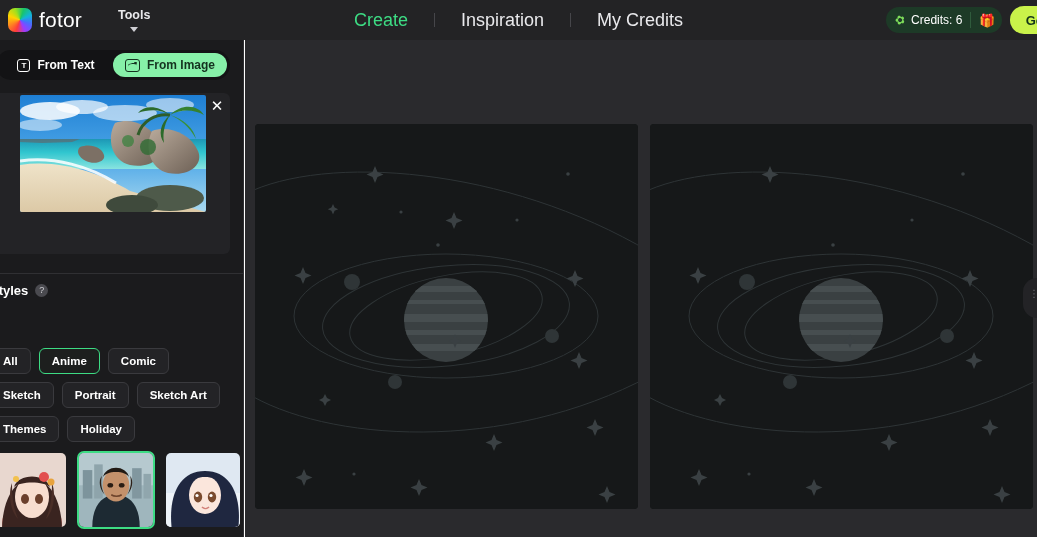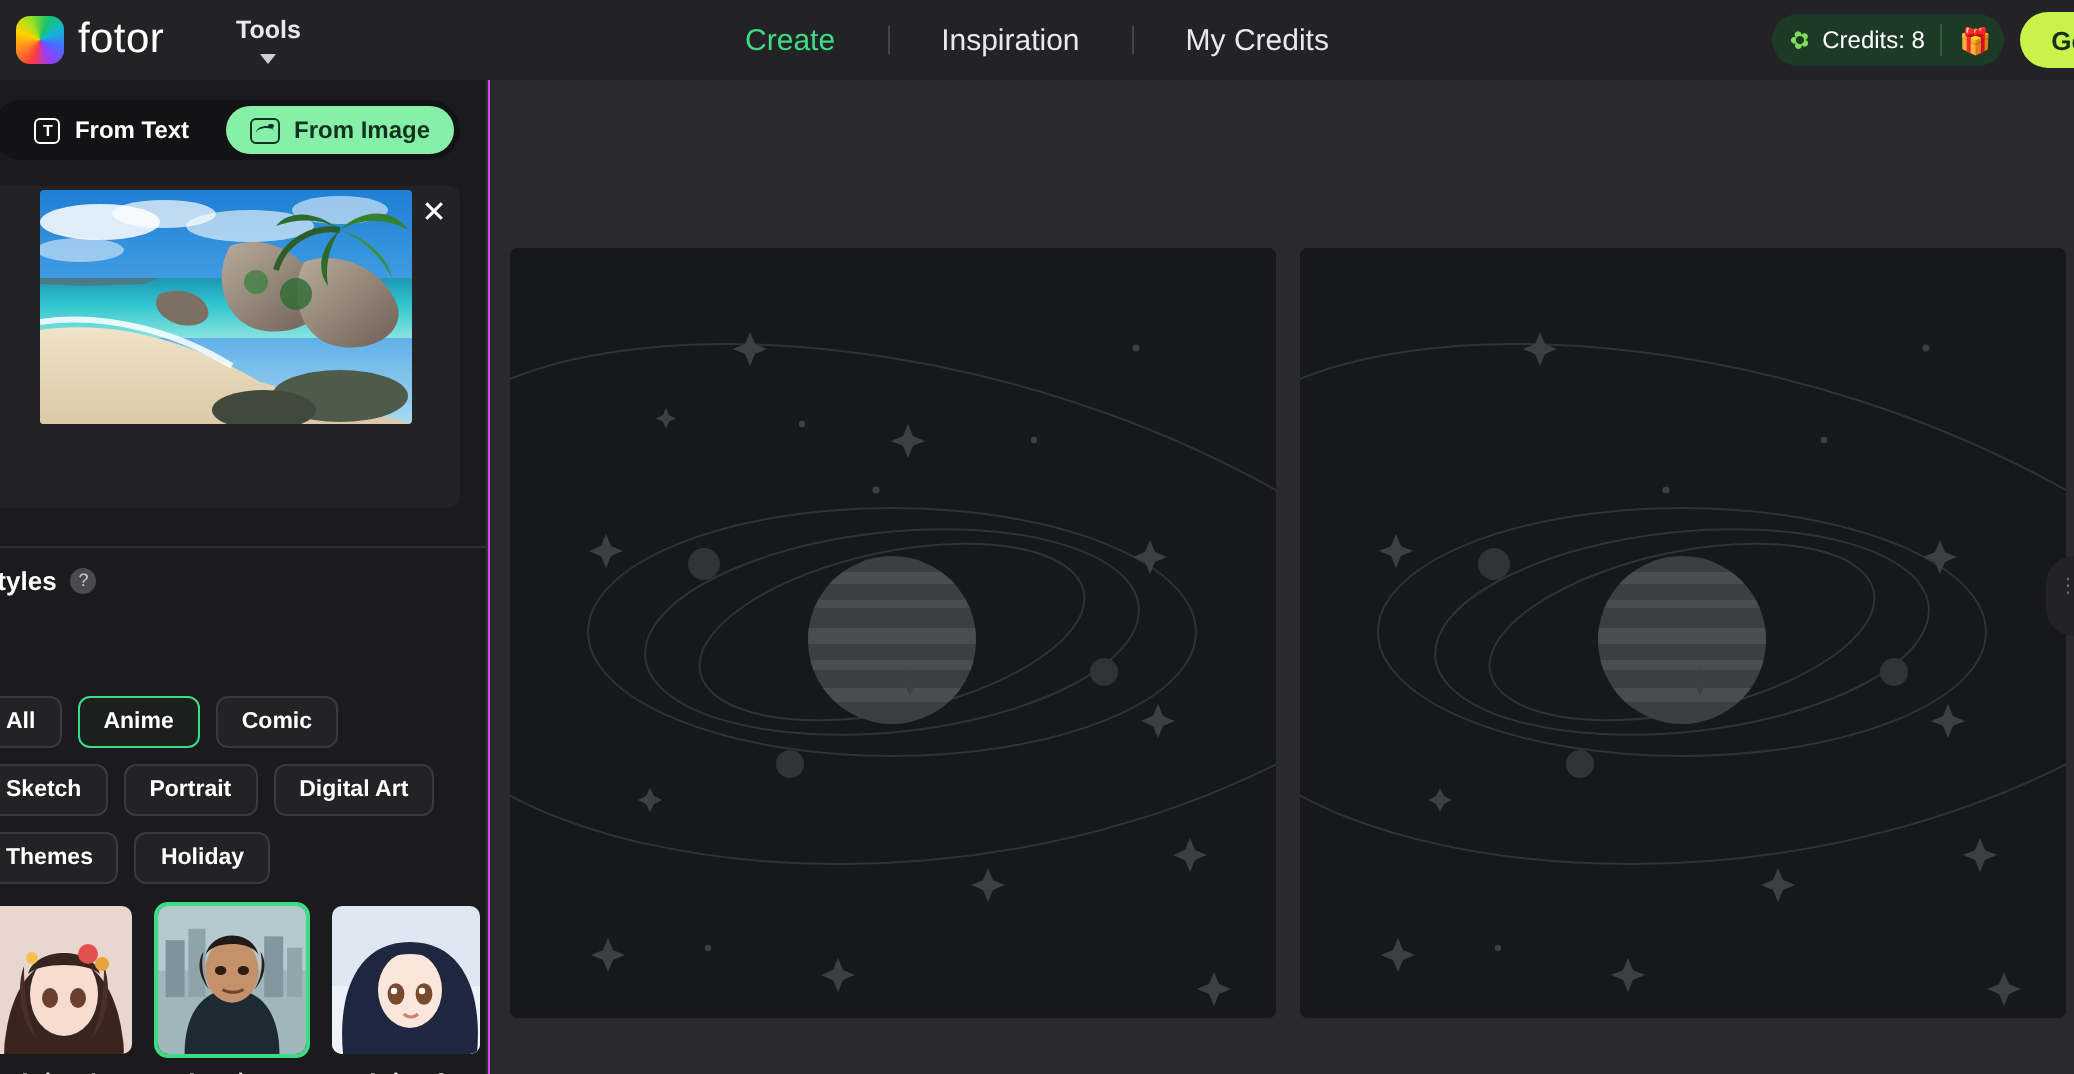--- a/index.html
+++ b/index.html
@@ -2,21 +2,21 @@
 <html><head>
 <meta charset="utf-8">
 <style>
   * { box-sizing: border-box; margin: 0; padding: 0; }
   html, body {
     width: 1037px; height: 537px;
     background: #1e1e20;
     font-family: "Liberation Sans", sans-serif;
     overflow: hidden;
   }
-  .app { position: relative; width: 1037px; height: 537px; background: #d946ef; }
+  .app { position: relative; width: 1037px; height: 537px; background: #ffffff; }
 
   
   .topbar {
     position: absolute; left: 0; top: 0; width: 1037px; height: 40px;
     background: #232325; display: flex; align-items: center;
   }
   .logo-wrap { display: flex; align-items: center; margin-left: 8px; }
   .logo-mark {
     width: 24px; height: 24px; border-radius: 7px; position: relative; overflow: hidden;
     background:
@@ -33,21 +33,21 @@
     display: flex; align-items: center; gap: 5px; cursor: pointer; flex-direction: column;
   }
   .chev { width: 0; height: 0; border-left: 4px solid transparent; border-right: 4px solid transparent;
           border-top: 5px solid #cfcfd4; display: inline-block; }
 
   .nav-center {
     position: absolute; left: 0; right: 0; top: 0; height: 40px;
     display: flex; align-items: center; justify-content: center; gap: 0; pointer-events: none;
   }
   .nav-center > * { pointer-events: auto; }
-  .nav-item { font-size: 15px; color: #e9e9ec; padding: 0 26px; cursor: pointer; white-space: nowrap; }
+  .nav-item { font-size: 18px; color: #e9e9ec; padding: 0 26px; cursor: pointer; white-space: nowrap; }
   .nav-item.active { color: #3ddc84; }
   .nav-div { width: 1px; height: 14px; background: #46464a; }
 
   .top-right {
     position: absolute; right: 0; top: 0; height: 40px; display: flex; align-items: center; gap: 8px;
     padding-right: 0;
   }
   .credits-pill {
     display: flex; align-items: center; height: 26px; background: #1d3a27;
     border-radius: 13px; padding: 0 6px 0 9px; gap: 6px; cursor: pointer;
@@ -181,21 +181,21 @@
       <div class="nav-item active">Create</div>
       <div class="nav-div"></div>
       <div class="nav-item">Inspiration</div>
       <div class="nav-div"></div>
       <div class="nav-item">My Credits</div>
     </div>
 
     <div class="top-right">
       <div class="credits-pill">
         <span class="leaf">✿</span>
-        <span class="credits-label">Credits: 8</span>
+        <span class="credits-label">Credits: 6</span>
         <span class="credits-sep"></span>
         <span class="gift">🎁</span>
       </div>
       <div class="get-btn">Ge</div>
     </div>
   </div>
 
   <div class="sidebar">
 
     <div class="seg-wrap">
@@ -266,21 +266,21 @@
       <span class="help-ic">?</span>
     </div>
 
 
     <div class="chips">
       <div class="chip">All</div>
       <div class="chip sel">Anime</div>
       <div class="chip">Comic</div>
       <div class="chip">Sketch</div>
       <div class="chip">Portrait</div>
-      <div class="chip">Digital Art</div>
+      <div class="chip">Sketch Art</div>
       <div class="chip">Themes</div>
       <div class="chip">Holiday</div>
     </div>
 
     <div class="style-grid">
       <div class="style-card">
         <div class="thumb">
           <svg width="78" height="78" viewBox="0 0 78 78">
             <rect width="78" height="78" fill="#e8d7cf"></rect>
             <ellipse cx="40" cy="70" rx="30" ry="22" fill="#c97d74"></ellipse>

